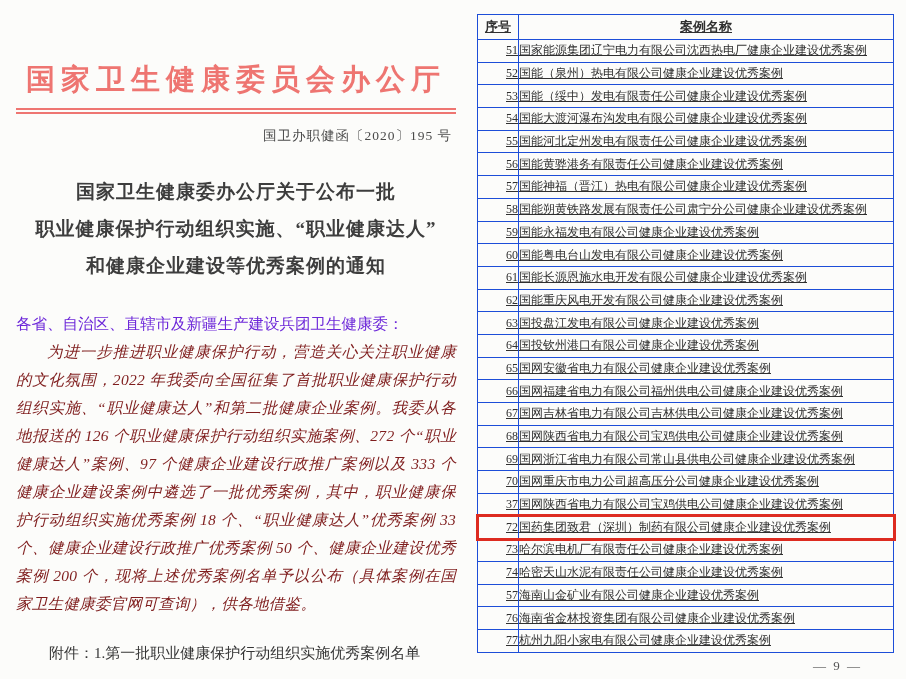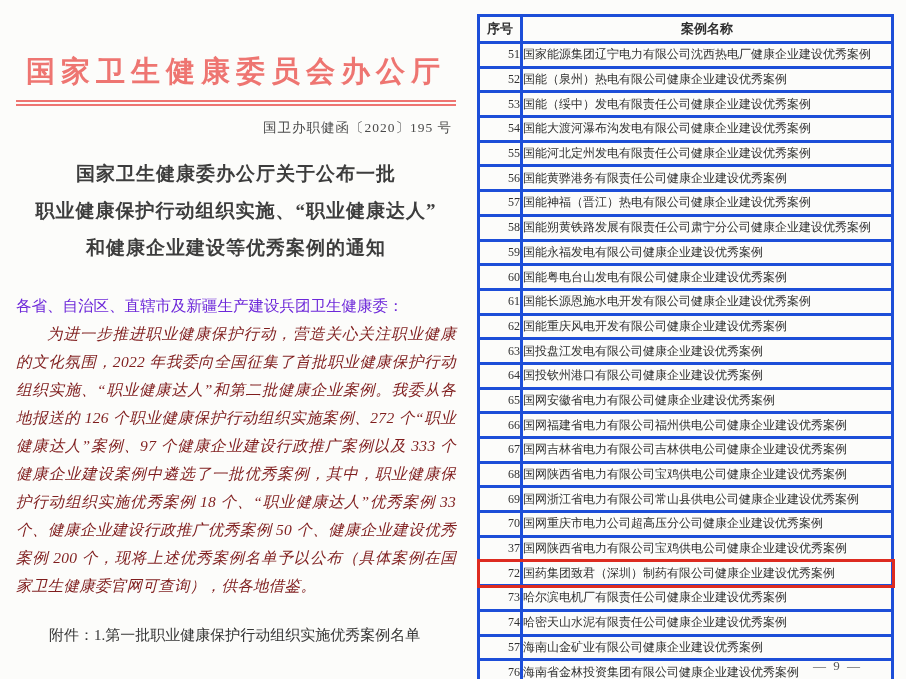--- a/index.html
+++ b/index.html
@@ -8,21 +8,21 @@
     background:#ffffff;
     font-family:"Liberation Serif","DejaVu Serif",serif;
     overflow:hidden;
   }
   .page {
     position:relative; width:906px; height:679px;
     background:#fcfcfa;
   }
 
   
-  .doc { position:absolute; left:16px; top:0; width:440px; }
+  .doc { position:absolute; left:16px; top:8px; width:440px; }
   .agency {
     margin-top:52px;
     color:var(--header-red,#ee7571);
     font-weight:bold;
     font-size:29px;
     letter-spacing:6px;
     text-align:center;
     white-space:nowrap;
   }
   .red-rule {
@@ -33,21 +33,21 @@
   }
   .doc-no {
     margin-top:13px;
     text-align:right;
     padding-right:4px;
     font-size:13.5px;
     letter-spacing:1px;
     color:#4a4a4a;
   }
   .title {
-    margin-top:18px;
+    margin-top:28px;
     font-size:19px;
     font-weight:bold;
     color:#3d3d3d;
     text-align:center;
     line-height:37px;
     letter-spacing:1px;
   }
   .salutation {
     margin-top:26px;
     font-size:15.5px;
@@ -72,23 +72,24 @@
 
   
   .table-wrap { position:absolute; left:477px; top:14px; width:417px; }
   table.cases {
     width:100%;
     border-collapse:collapse;
     table-layout:fixed;
     color:#303030;
   }
   table.cases th, table.cases td {
-    border:3px solid #1d4ed8;
+    border:1px solid #1d4ed8;
     padding:0;
     vertical-align:middle;
+    text-decoration:underline;
   }
   table.cases th {
     height:24px;
     font-size:13px;
     font-weight:bold;
     text-align:center;
   }
   table.cases td { height:21.7px; font-size:12px; }
   .col-no { width:40px; }
   td.col-no { text-align:right; font-size:12px; }

